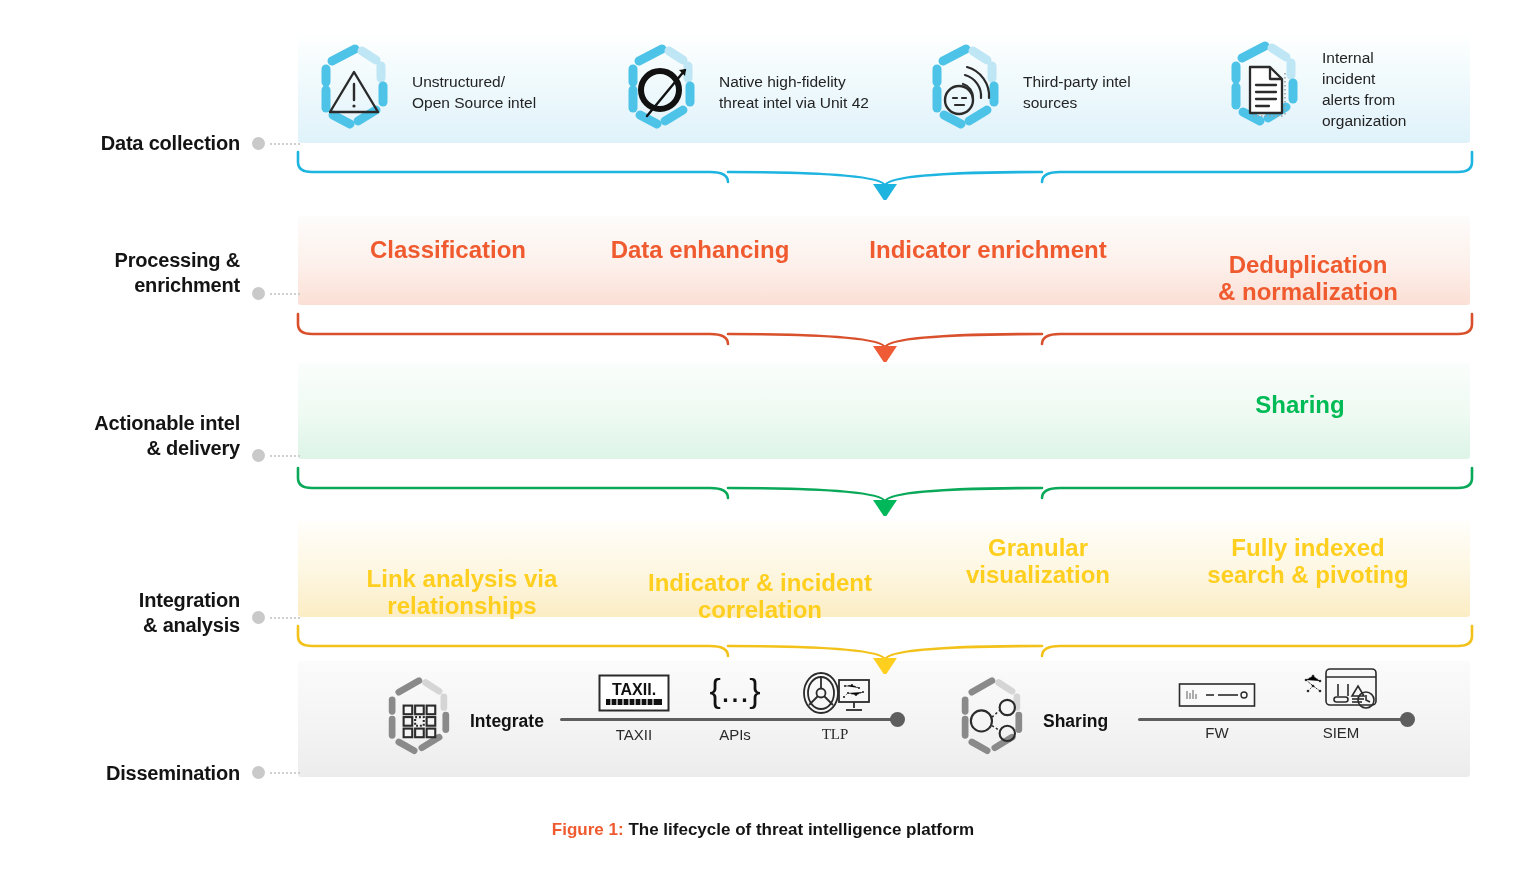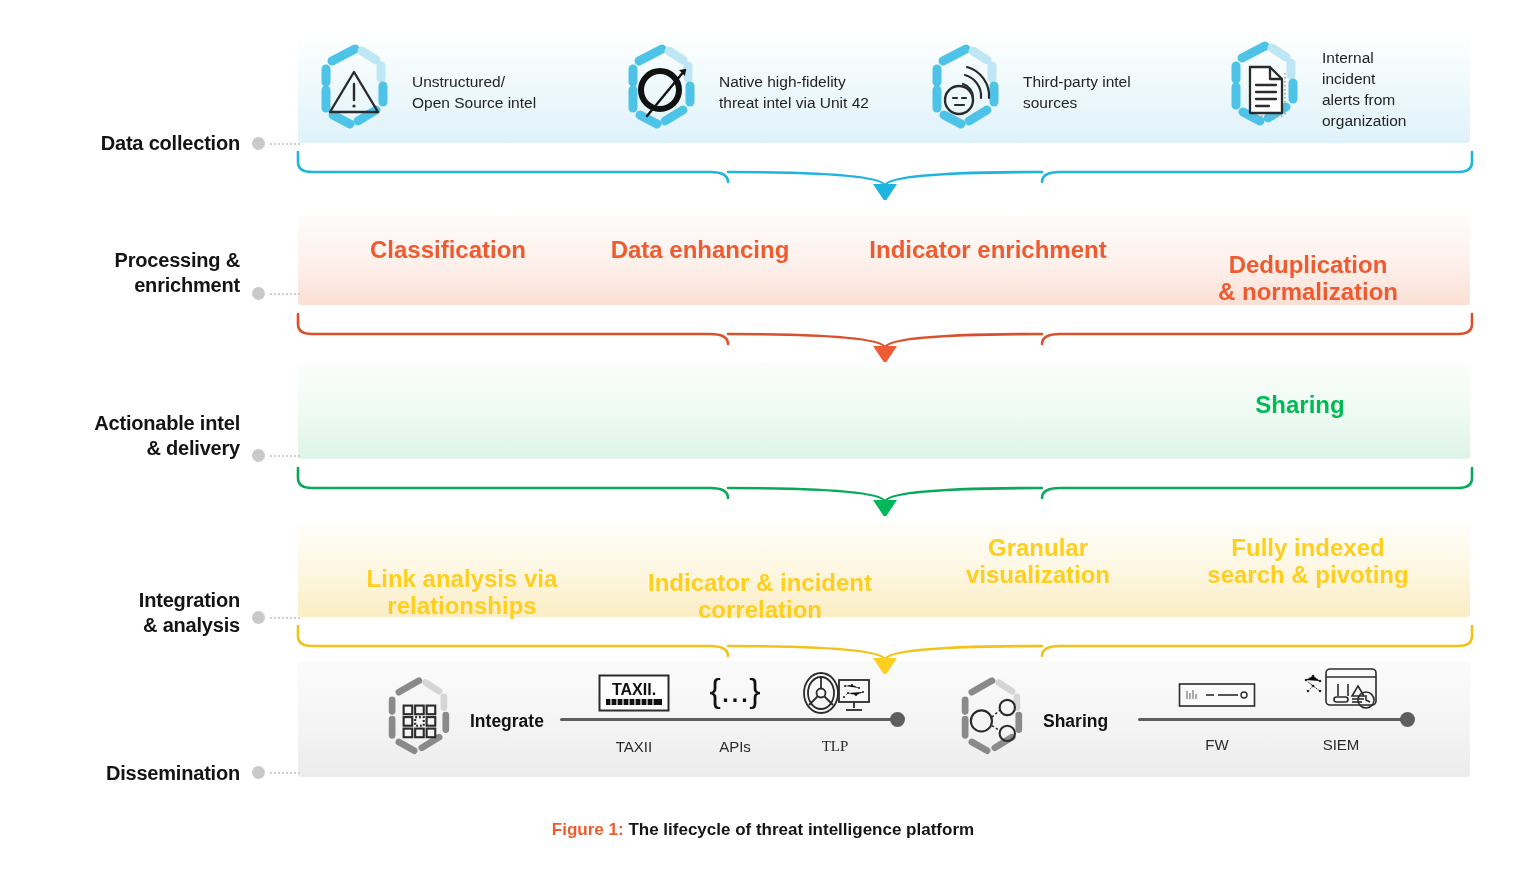--- a/index.html
+++ b/index.html
@@ -72,21 +72,21 @@
   .diss-group{position:absolute;display:flex;align-items:center;}
   .diss-label{
     font-weight:bold;font-size:17.5px;color:#121212;margin-left:6px;
   }
   .rail{position:absolute;height:3px;background:#5e5e5e;border-radius:2px;}
   .rail-dot{
     position:absolute;width:15px;height:15px;border-radius:50%;background:#5e5e5e;
   }
   .rail-item{position:absolute;text-align:center;}
   .rail-item .cap{
-    font-size:15px;color:#2a2a2a;margin-top:20px;display:block;
+    font-size:15px;color:#2a2a2a;margin-top:8px;display:block;
   }
 
   
   .caption{
     position:absolute;left:0;width:1526px;text-align:center;
     font-size:17px;font-weight:bold;color:#141414;
   }
   .caption .fig{color:#ef5a2f;}
   .caption .rest{color:#141414;}
 </style>

